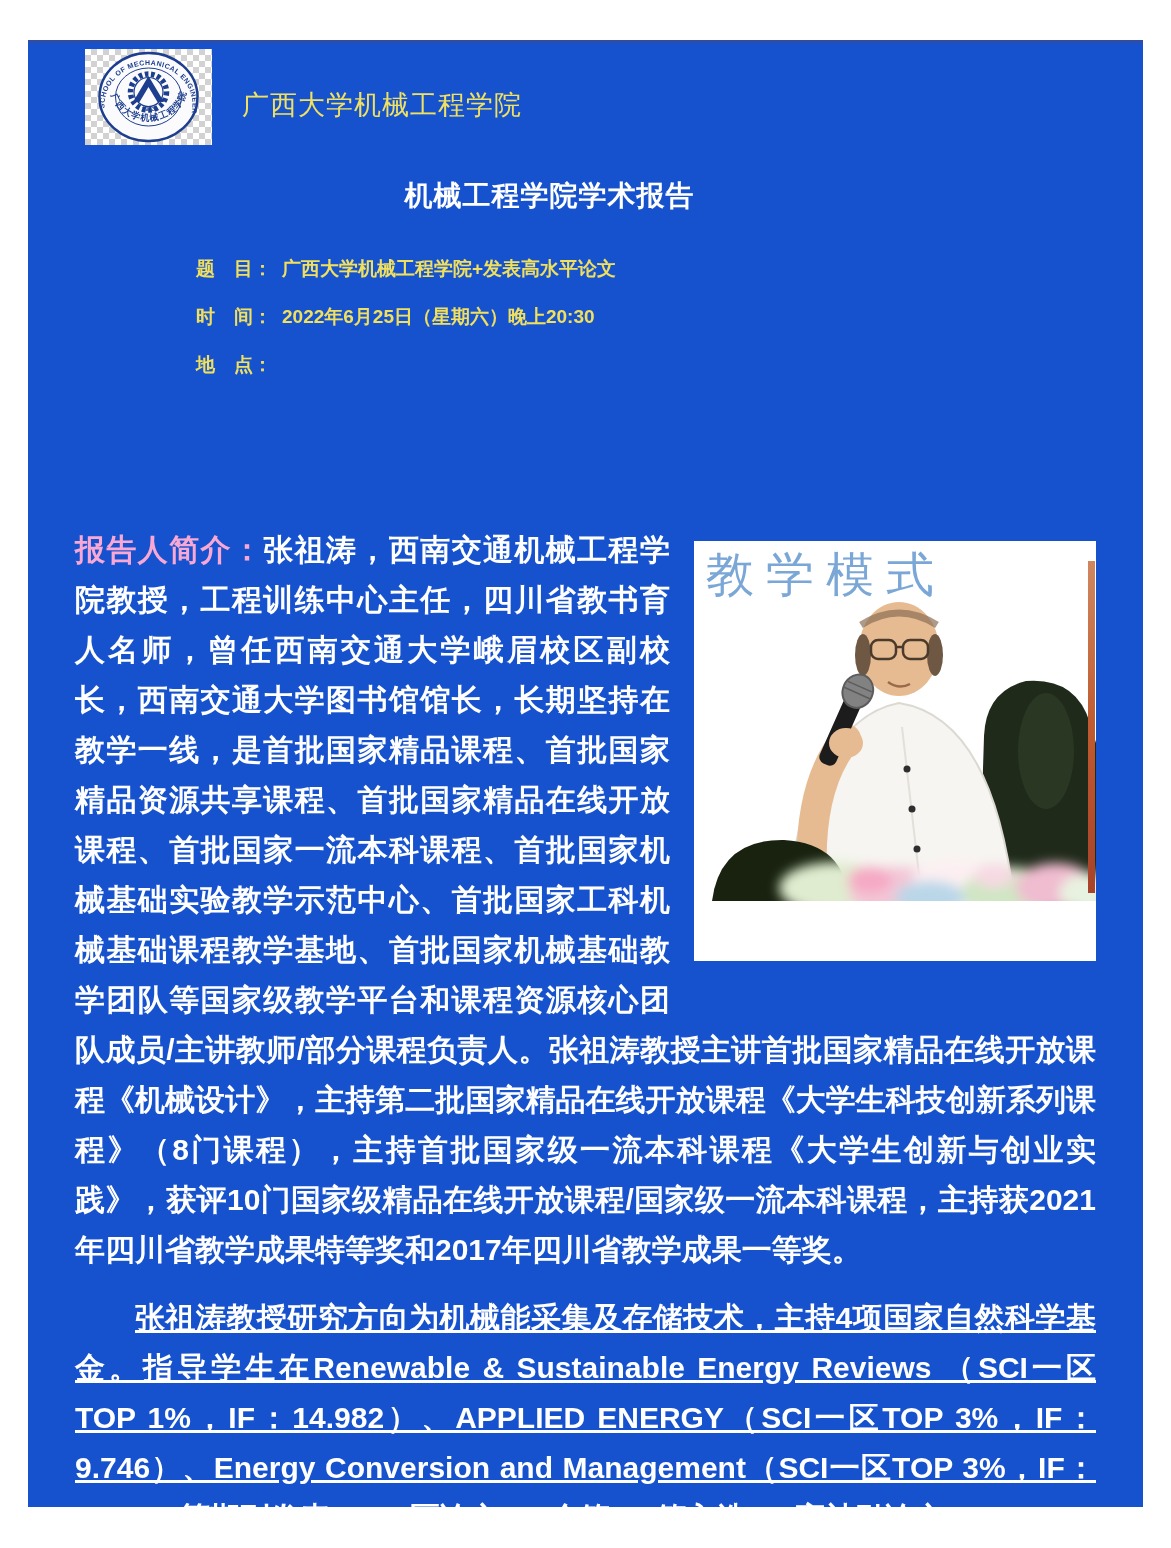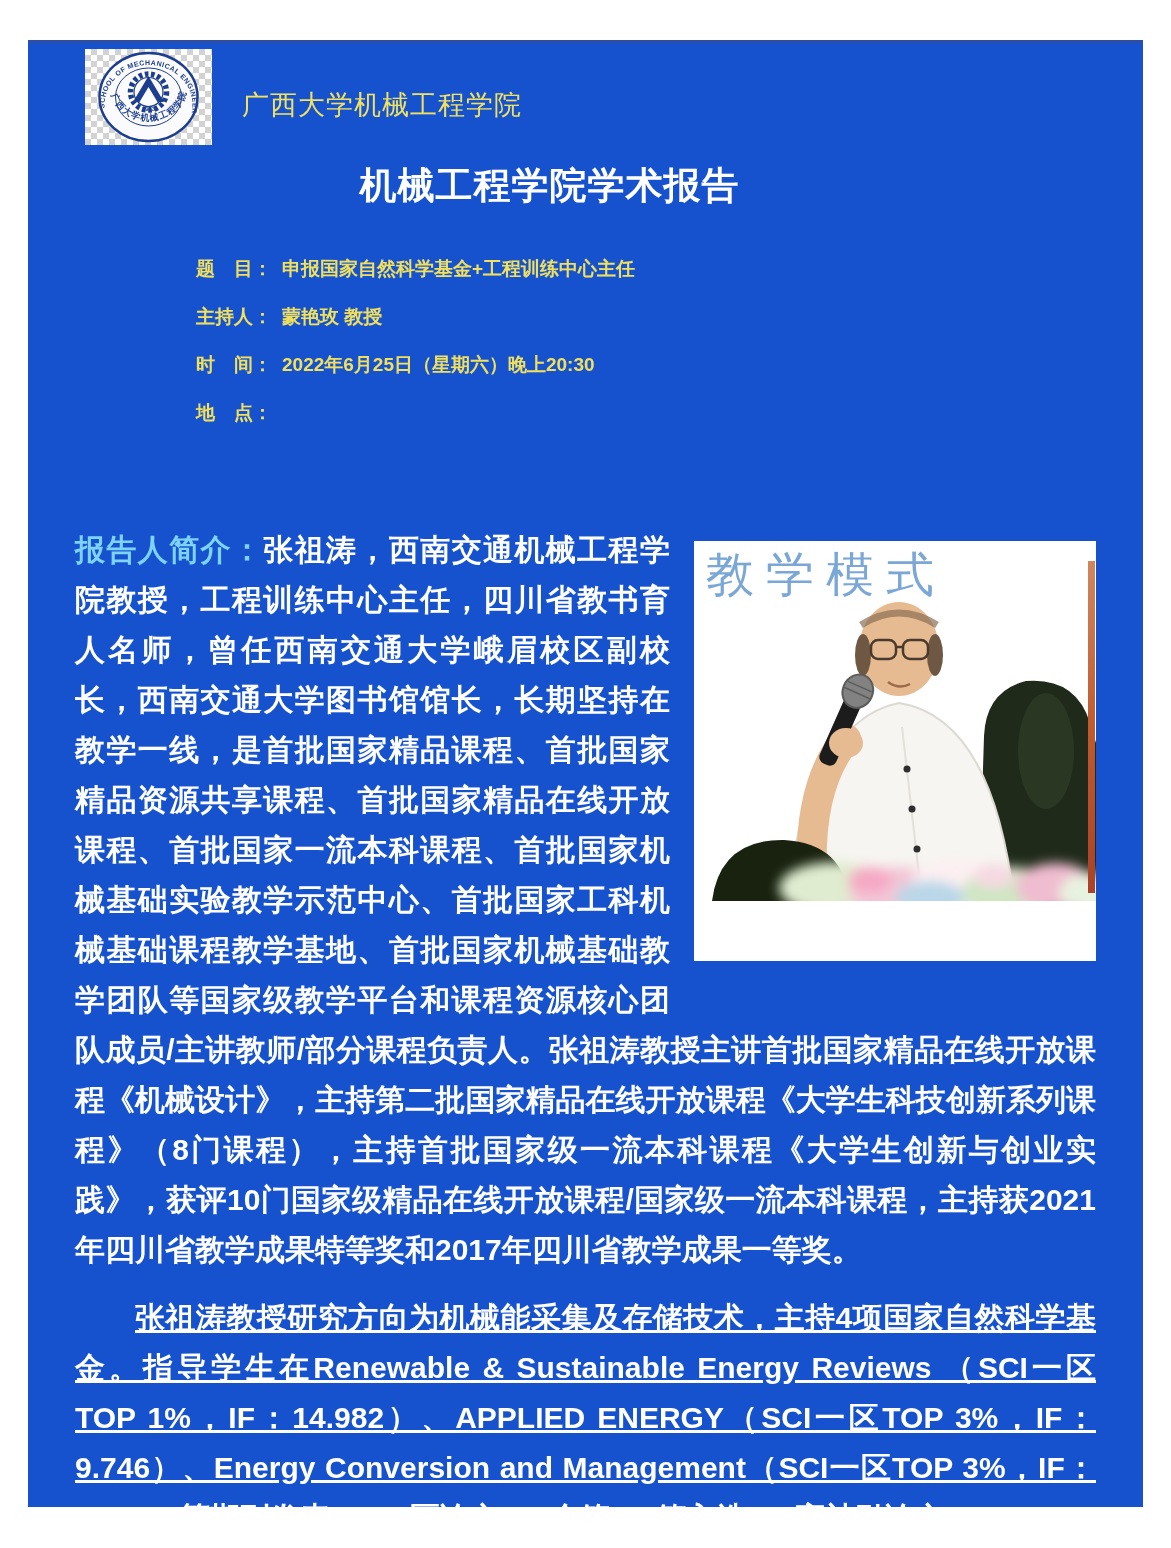--- a/index.html
+++ b/index.html
@@ -18,33 +18,33 @@
     background-image:
       linear-gradient(45deg,#d2d2d2 25%,transparent 25%,transparent 75%,#d2d2d2 75%),
       linear-gradient(45deg,#d2d2d2 25%,transparent 25%,transparent 75%,#d2d2d2 75%);
     background-size:12px 12px;background-position:0 0,6px 6px;
   }
   .logo svg{display:block;}
   .school-name{
     position:absolute;left:214px;top:44px;font-size:27px;color:#f0e160;letter-spacing:1px;
   }
   .title{
-    position:absolute;left:0;right:0;top:118px;margin:0;text-align:center;
+    position:absolute;left:0;right:0;top:118px;margin:16px;text-align:center;
     padding-right:72px;box-sizing:border-box;
-    font-size:37px;font-weight:bold;color:#ffffff;letter-spacing:1px;
+    font-size:28px;font-weight:bold;color:#ffffff;letter-spacing:1px;
   }
   .details{position:absolute;left:168px;top:202px;}
   .detail-row{display:flex;font-size:19px;font-weight:bold;color:#f0e05e;line-height:48px;}
   .d-label{margin-right:10px;}
   .content{
     position:absolute;left:47px;top:482px;width:1021px;
     color:#ffffff;font-size:30px;line-height:50px;font-weight:bold;text-align:justify;
   }
   .bio{margin:0;}
-  .bio-label{color:#7dd3fc;}
+  .bio-label{color:#f9a8d4;}
   .photo-frame{
     float:right;width:402px;height:420px;margin:16px 0 22px 24px;
     background:#ffffff;position:relative;overflow:hidden;display:block;
   }
   .photo-caption{
     position:absolute;left:12px;top:10px;font-size:48px;font-weight:normal;
     color:#7aa7d6;letter-spacing:12px;line-height:1;white-space:nowrap;
   }
   .photo-frame svg.portrait{position:absolute;left:0;top:0;}
   .para2{margin:18px 0 0 0;text-indent:2em;text-decoration:underline;}
@@ -76,25 +76,21 @@
       </svg>
     </div>
 
     <div class="school-name">广西大学机械工程学院</div>
 
     <h1 class="title">机械工程学院学术报告</h1>
 
     <div class="details">
       <div class="detail-row">
         <span class="d-label">题　目：</span>
-        <span class="d-value">申报国家自然科学基金+工程训练中心主任</span>
-      </div>
-      <div class="detail-row">
-        <span class="d-label">主持人：</span>
-        <span class="d-value">蒙艳玫 教授</span>
+        <span class="d-value">广西大学机械工程学院+发表高水平论文</span>
       </div>
       <div class="detail-row">
         <span class="d-label">时　间：</span>
         <span class="d-value">2022年6月25日（星期六）晚上20:30</span>
       </div>
       <div class="detail-row">
         <span class="d-label">地　点：</span>
       </div>
     </div>
 

